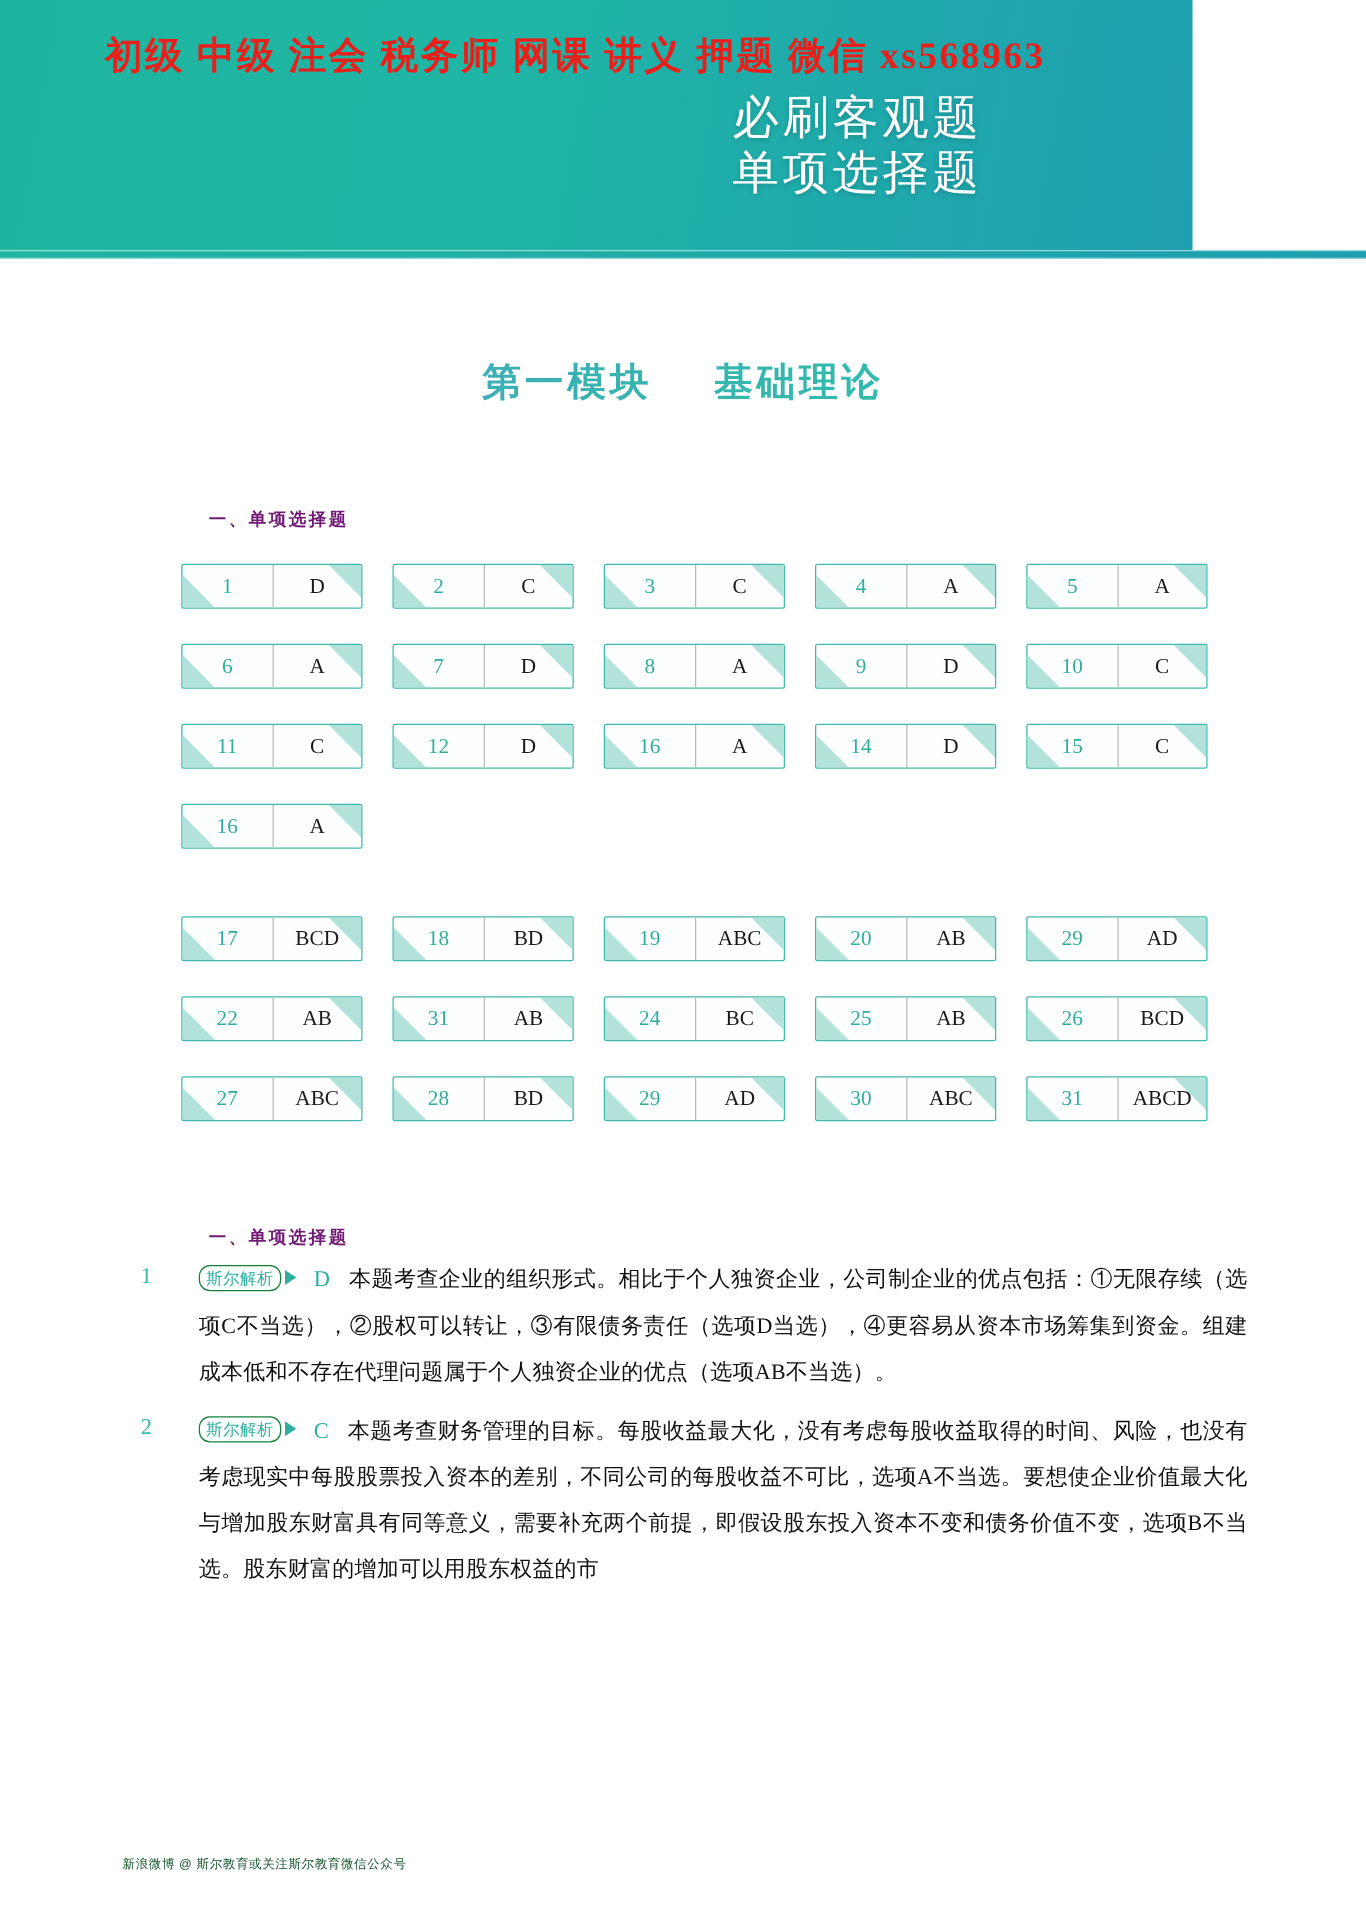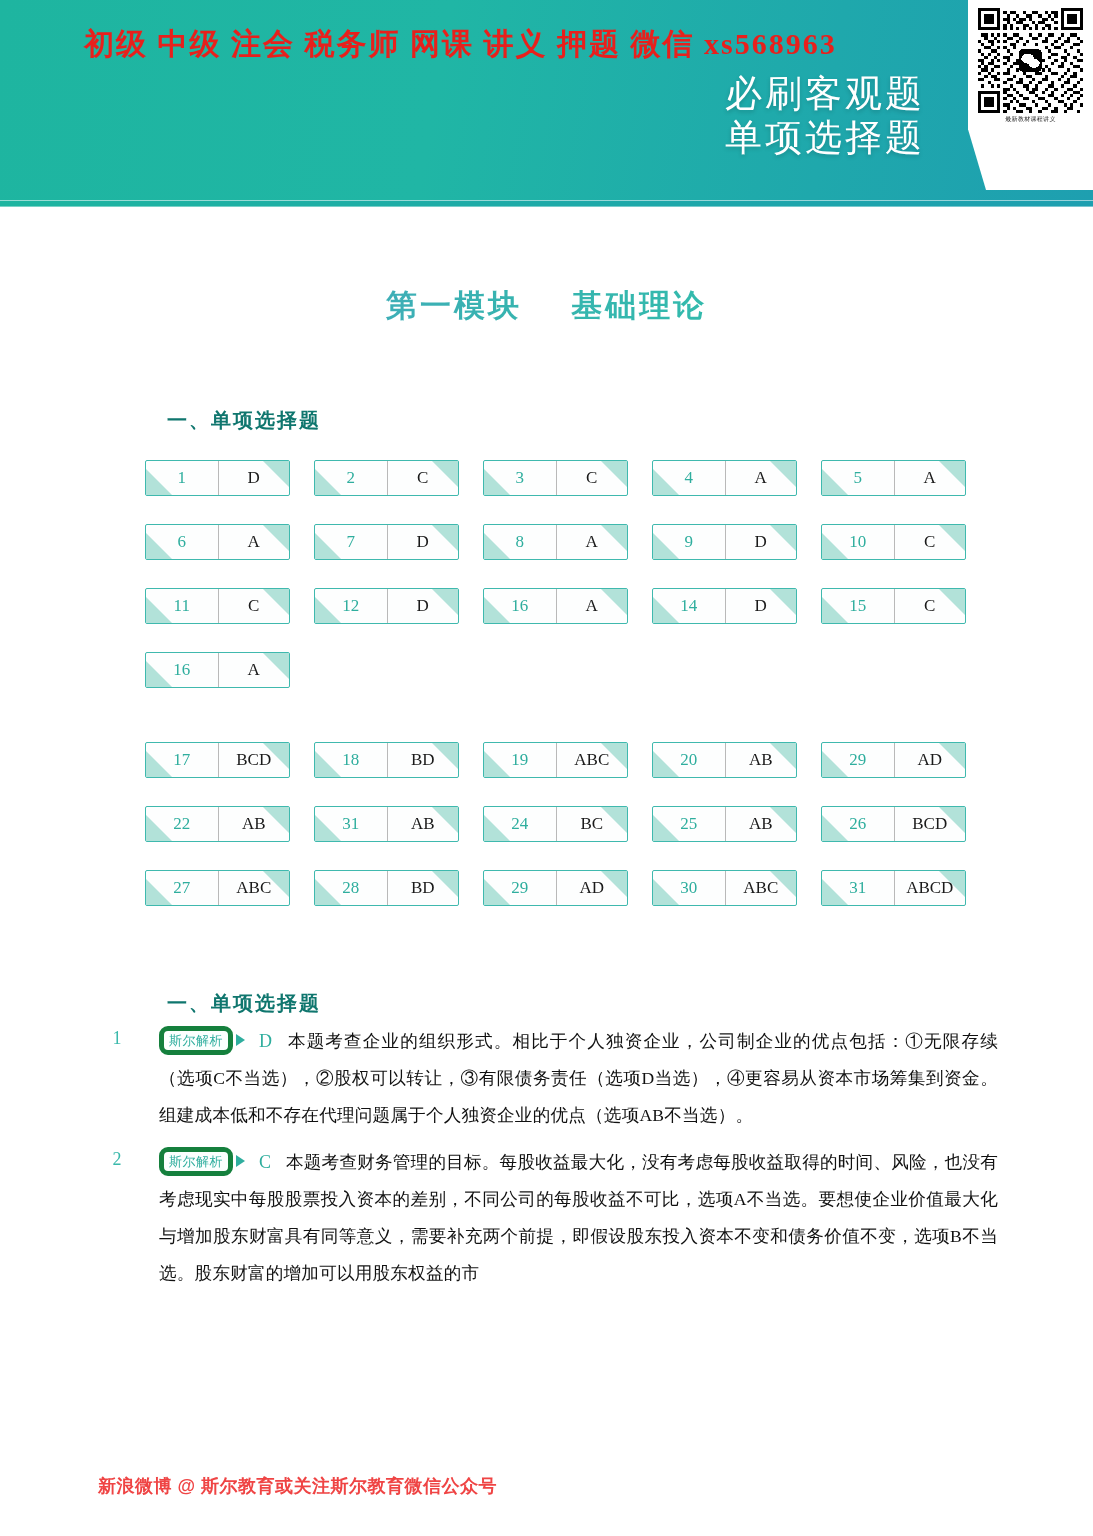--- a/index.html
+++ b/index.html
@@ -16,21 +16,21 @@
     position: relative;
     width: 1093px;
     height: 1536px;
     background: #ffffff;
     overflow: hidden;
   }
 
   
   .banner {
     position: relative;
-    width: 1093px;
+    width: 954px;
     height: 200px;
     background: linear-gradient(100deg, #1eb5a0 0%, #20b6a5 40%, #1fa8ac 75%, #1e9fb0 100%);
     overflow: hidden;
   }
   .banner-underline {
     position: absolute;
     left: 0; top: 200px;
     width: 1093px;
     height: 7px;
     background: linear-gradient(100deg, #1eb5a0 0%, #1e9fb0 100%);
@@ -113,23 +113,23 @@
     background: linear-gradient(90deg, #4fa3c7 0%, #37b3b0 45%, #2ec4a8 100%);
     -webkit-background-clip: text;
     background-clip: text;
     color: transparent;
     -webkit-text-fill-color: transparent;
   }
   .module-title .mt-gap { display: inline-block; width: 26px; }
 
   .section-heading {
     font-family: "Liberation Sans", "DejaVu Sans", sans-serif;
-    font-size: 20px;
+    font-size: 14px;
     font-weight: bold;
-    color: #0f766e;
+    color: #701a75;
     letter-spacing: 2px;
     margin-left: 72px;
   }
   .sh-answers-1 { margin-top: 80px; }
   .sh-answers-2 { margin-top: 62px; }
   .sh-detail-1  { margin-top: 56px; margin-bottom: 6px; }
 
   
   .answer-grid {
     margin-top: 26px;
@@ -205,21 +205,21 @@
   .exp-body {
     font-family: "Liberation Serif", "DejaVu Serif", serif;
     font-size: 17.6px;
     line-height: 37px;
     color: #111111;
     text-align: justify;
     letter-spacing: 0.2px;
   }
   .exp-badge {
     display: inline-block;
-    border: 5px solid #15803d;
+    border: 1px solid #15803d;
     border-radius: 9px;
     padding: 0px 5px;
     font-family: "Liberation Sans", "DejaVu Sans", sans-serif;
     font-size: 13px;
     line-height: 19px;
     color: #2fae9e;
     vertical-align: 2px;
     letter-spacing: 0.5px;
     background: #fbfffe;
   }
@@ -239,24 +239,23 @@
     margin-right: 14px;
     letter-spacing: 1px;
   }
 
   
   .footer {
     position: absolute;
     left: 98px;
     bottom: 38px;
     font-family: "Liberation Sans", "DejaVu Sans", sans-serif;
-    font-size: 18px;
-    color: #ef4444;
+    font-size: 10px;
+    color: #14532d;
     letter-spacing: 0.5px;
-    font-weight: bold;
   }
 </style>
 </head>
 <body>
 
 <div class="page">
 
   <div class="banner">
 
     <div class="promo-line">初级 中级 注会 税务师 网课 讲义 押题 微信 xs568963</div>

